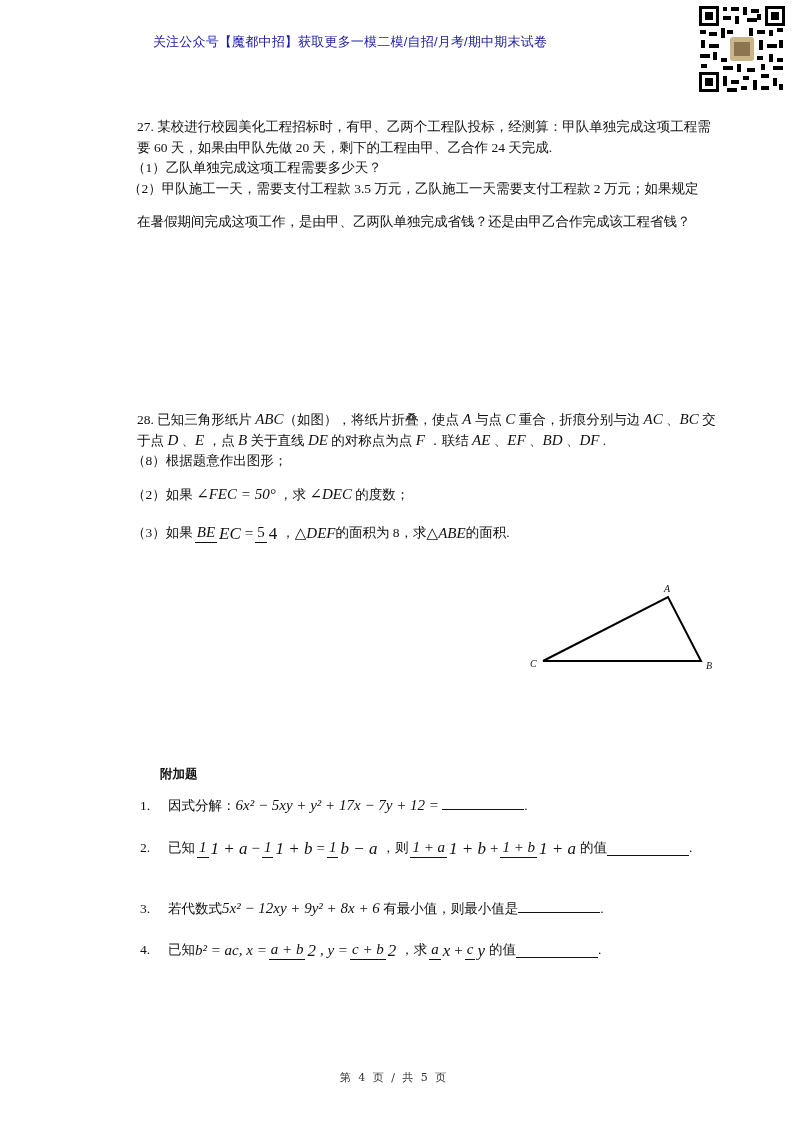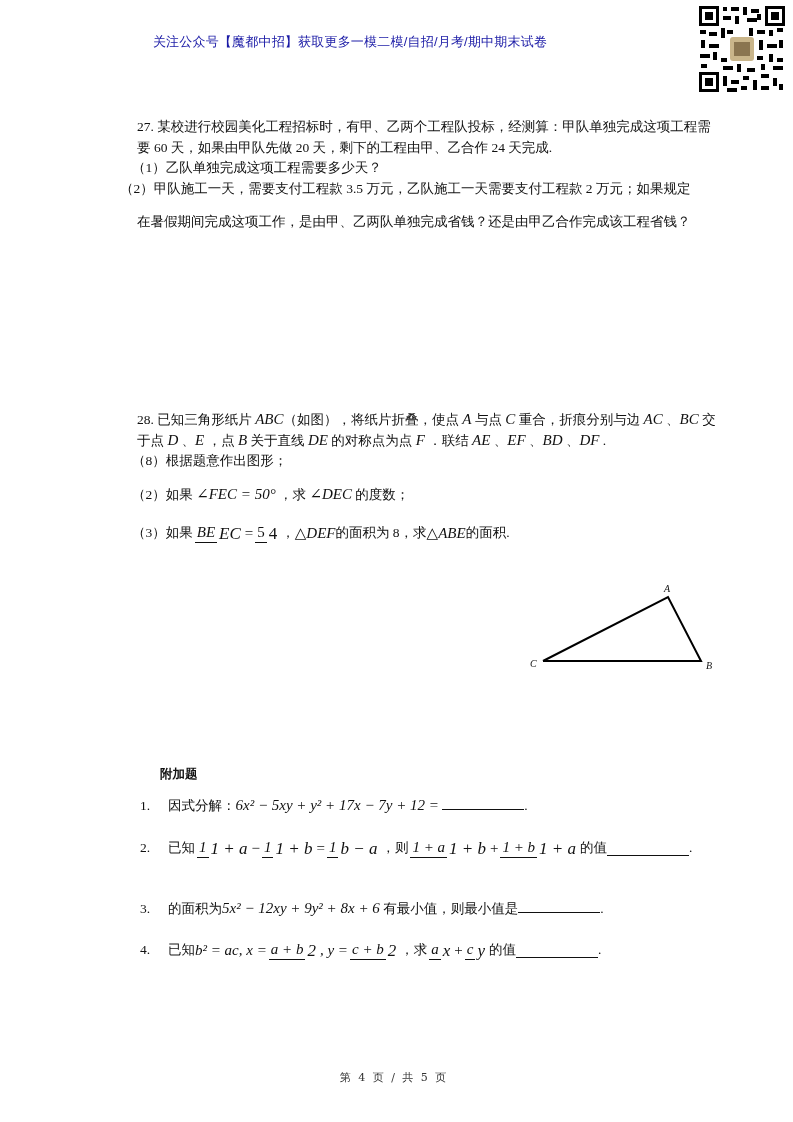--- a/index.html
+++ b/index.html
@@ -81,21 +81,21 @@
       <rect x="44" y="82" width="6" height="4"></rect>
       <rect x="64" y="82" width="8" height="4"></rect>
   </g>
   <rect x="33" y="33" width="24" height="24" rx="3" fill="#c9b58a"></rect>
   <rect x="37" y="38" width="16" height="14" fill="#8a7550"></rect>
 </svg>
 
 <div class="abs line" style="top:118px;">27.  某校进行校园美化工程招标时，有甲、乙两个工程队投标，经测算：甲队单独完成这项工程需</div>
 <div class="abs line" style="top:139px;">要 60 天，如果由甲队先做 20 天，剩下的工程由甲、乙合作 24 天完成.</div>
 <div class="abs line" style="top:159px; left:112px;">（1）乙队单独完成这项工程需要多少天？</div>
-<div class="abs line" style="top:180px; left:100px;">（2）甲队施工一天，需要支付工程款 3.5 万元，乙队施工一天需要支付工程款 2 万元；如果规定</div>
+<div class="abs line" style="top:180px; left:108px;">（2）甲队施工一天，需要支付工程款 3.5 万元，乙队施工一天需要支付工程款 2 万元；如果规定</div>
 <div class="abs line" style="top:214px;font-family:Liberation Mono, monospace;">在暑假期间完成这项工作，是由甲、乙两队单独完成省钱？还是由甲乙合作完成该工程省钱？</div>
 
 <div class="abs line" style="top:410px;">
   <span>28.  已知三角形纸片 </span><span class="m">ABC</span><span>（如图），将纸片折叠，使点 </span><span class="m">A</span><span> 与点 </span><span class="m">C</span><span> 重合，折痕分别与边 </span><span class="m">AC</span><span> 、</span><span class="m">BC</span><span> 交</span>
 </div>
 <div class="abs line" style="top:431px;">
   <span>于点 </span><span class="m">D</span><span> 、</span><span class="m">E</span><span> ，点 </span><span class="m">B</span><span> 关于直线 </span><span class="m">DE</span><span> 的对称点为点 </span><span class="m">F</span><span> ．联结 </span><span class="m">AE</span><span> 、</span><span class="m">EF</span><span> 、</span><span class="m">BD</span><span> 、</span><span class="m">DF</span><span> .</span>
 </div>
 <div class="abs line" style="top:452px; left:112px;">（8）根据题意作出图形；</div>
 <div class="abs line" style="top:485px; left:112px;">
@@ -159,21 +159,21 @@
   <span class="frac m">
       <span class="num">1 + b</span>
       <span class="den">1 + a</span>
     </span>
   <span>的值</span>
   <span class="blank"></span>
     <span>.</span>
 </div>
 
 <div class="abs line" style="top:898px; left:120px;">
-  <span style="display:inline-block;width:28px;">3.</span><span>的面积为</span><span class="m">5x² − 12xy + 9y² + 8x + 6</span>
+  <span style="display:inline-block;width:28px;">3.</span><span>若代数式</span><span class="m">5x² − 12xy + 9y² + 8x + 6</span>
   <span>有最小值，则最小值是</span><span class="blank"></span><span>.</span>
 </div>
 
 <div class="abs line" style="top:940px; left:120px; display:flex; align-items:center;">
   <span style="display:inline-block;width:28px;">4.</span>
   <span>已知</span>
   <span class="m">b² = ac, x =</span>
   <span class="frac m">
       <span class="num">a + b</span>
       <span class="den">2</span>

